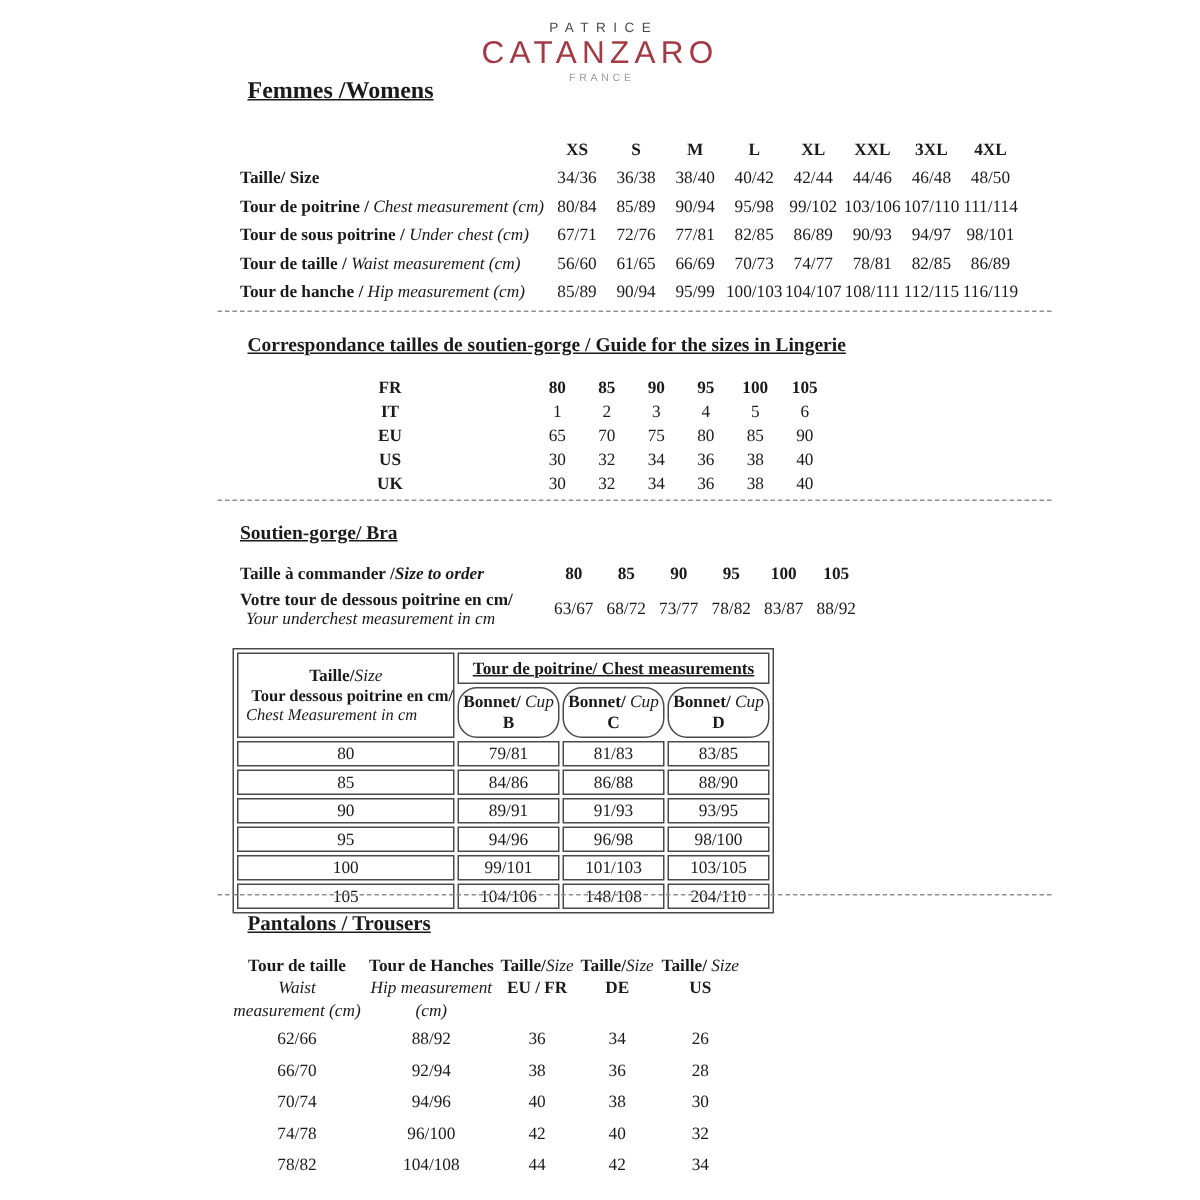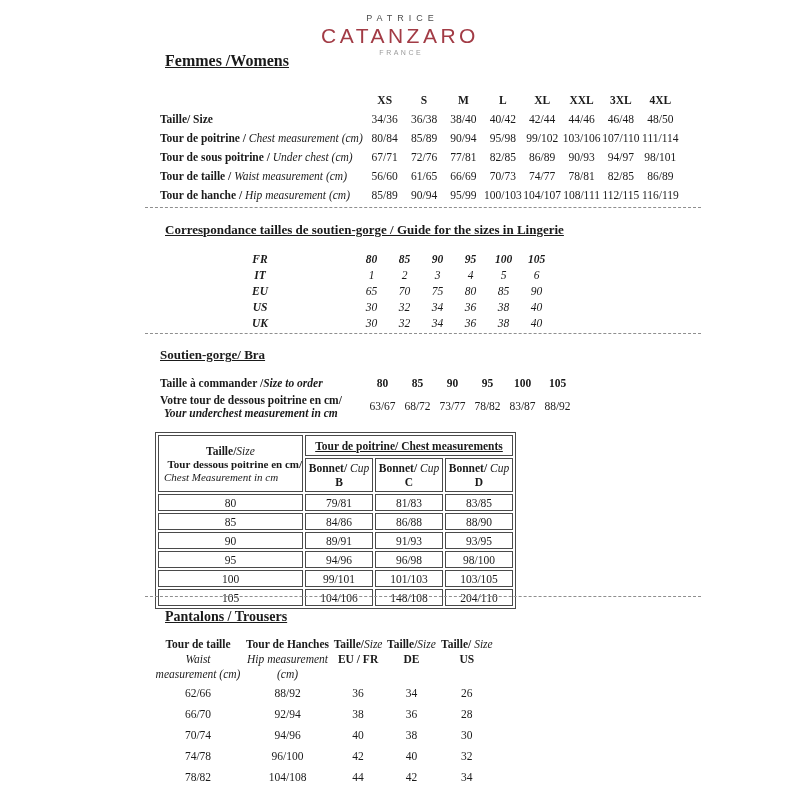--- a/index.html
+++ b/index.html
@@ -23,45 +23,45 @@
   
   .sep{left:145px;width:556px;height:0;border-top:1px dashed #8f8f8f;}
 
   
   .wtab{left:160px;top:90px;font-size:11.5px;width:520px;}
   .wtab td,.wtab th{height:19px;text-align:center;white-space:nowrap;}
   .wtab .lbl{width:205px;text-align:left;}
   .wtab th{font-weight:bold;}
 
   
-  .ltab{left:165px;top:251px;font-size:11.5px;font-style:italic;}
+  .ltab{left:165px;top:251px;font-size:11.5px;}
   .ltab td{height:16px;text-align:center;white-space:nowrap;}
   .ltab .llbl{width:190px;font-weight:bold;}
   .ltab .v{width:33px;}
   .ltab tr.brow td{font-weight:bold;}
 
   
   .btab{left:160px;top:374px;font-size:11.5px;}
   .btab td{text-align:center;white-space:nowrap;}
   .btab .blbl{width:205px;text-align:left;}
   .btab .v{width:35px;}
   .btab tr.r1 td{height:18px;font-weight:bold;}
   .btab .l2{line-height:13px;padding-top:2px;}
-  .btab .l2 .en{padding-left:4px;font-style:italic;font-weight:bold;}
+  .btab .l2 .en{padding-left:4px;font-style:italic;font-weight:normal;}
 
   
   .ctab{left:155px;top:432px;font-size:11.5px;border-collapse:separate;border-spacing:2px;border:1px solid #4a4a4a;background:#fff;}
   .ctab td{border:1px solid #4a4a4a;text-align:center;white-space:nowrap;}
   .ctab .c1{width:143px;}
   .ctab .cv{width:66px;}
   .ctab .ct{line-height:14px;padding-top:1px;}
   .ctab .cs{font-size:11px;text-align:right;padding-left:3px;line-height:13px;font-weight:bold;}
   .ctab .ci{font-size:11px;text-align:left;padding-left:5px;line-height:13px;font-style:italic;}
   .ctab .sp{height:19px;font-weight:bold;text-decoration:underline;margin-left:12px;}
-  .ctab .cup{line-height:14px;padding:2px 0;}
+  .ctab .cup{line-height:14px;padding:2px 0;border-radius:13px;}
   .ctab .dr td{height:15px;}
 
   
   .ttab{left:150px;top:637px;font-size:11.5px;}
   .ttab td{text-align:center;white-space:nowrap;}
   .ttab .c0{width:96px;}
   .ttab .c1{width:82px;}
   .ttab .c2{width:58px;}
   .ttab .c3{width:46px;}
   .ttab .c4{width:62px;}

